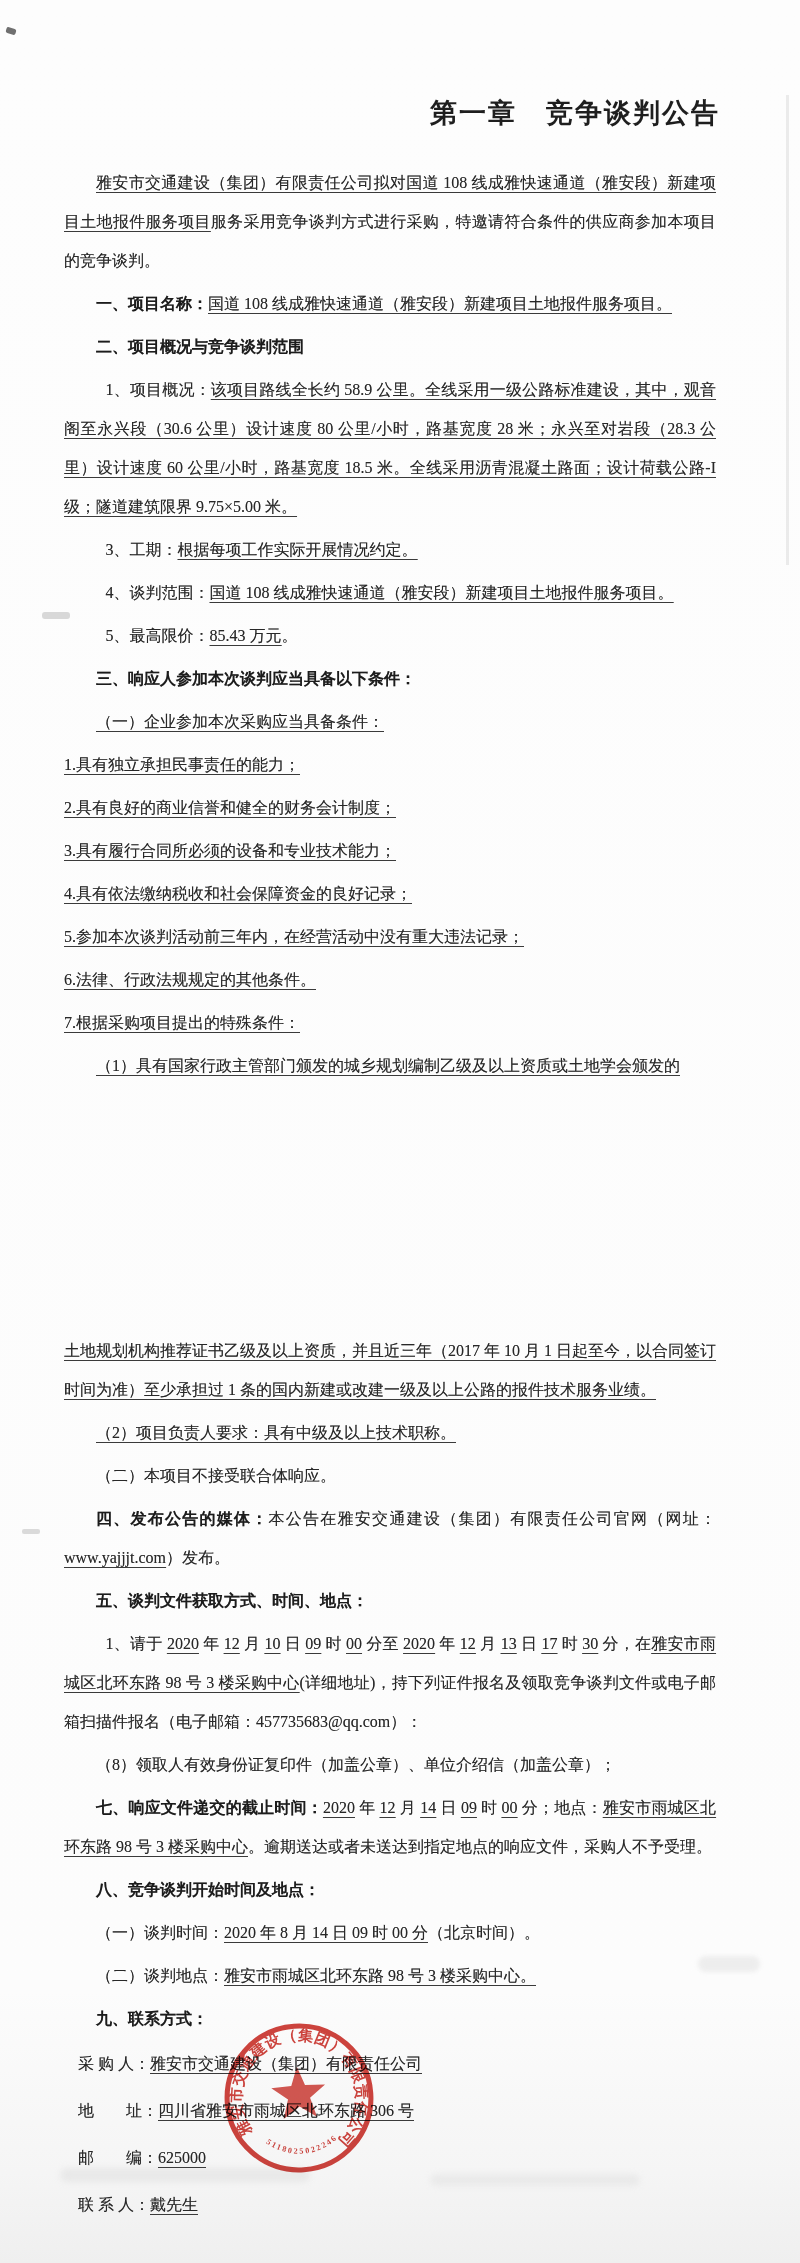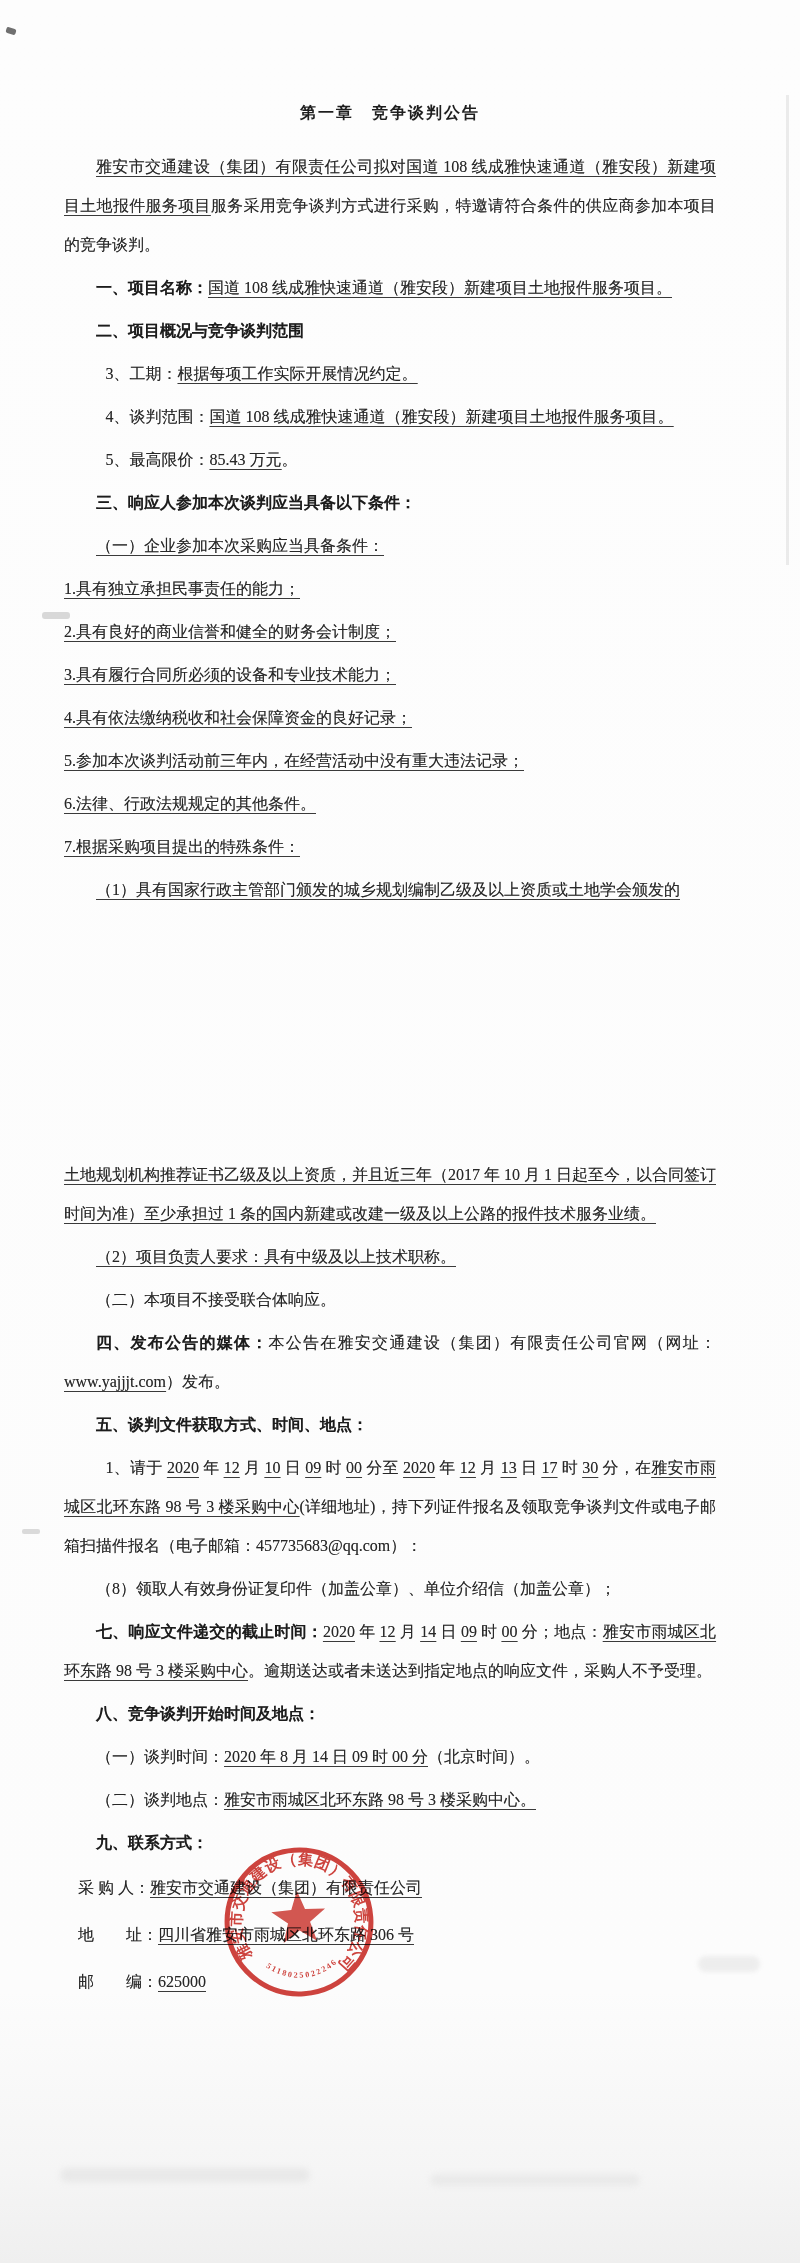--- a/index.html
+++ b/index.html
@@ -9,22 +9,22 @@
     margin:0 auto;
     overflow:hidden;
     background:linear-gradient(180deg,#fdfdfd 0%,#fcfcfc 88%,#f5f5f5 96%,#efefef 100%);
     font-family:"Liberation Serif","DejaVu Serif",serif;
     color:#2b2b2b;
   }
   .content{
     padding:95px 80px 0 60px;
   }
   .doc-title{
-    font-size:16px;font-weight:bold;text-align:center;
-    letter-spacing:2px;line-height:36px;margin:0 0 16px 0;color:#1e1e1e;
+    font-size:27px;font-weight:bold;text-align:right;
+    letter-spacing:2px;line-height:36px;margin:0 0 32px 0;color:#1e1e1e;
   }
   p.ln{
     margin:4px;font-size:16px;line-height:39px;
     text-align:justify;color:#282828;
     text-shadow:0 0 0.5px rgba(70,70,70,.55);
   }
   .indent-0{text-indent:0;}
   .indent-2{text-indent:2em;}
   .indent-25{text-indent:2.6em;}
   .u{
@@ -70,20 +70,21 @@
   <div class="artifact a6"></div>
   <div class="artifact a7"></div>
 
   <div class="content">
     <h1 class="doc-title">第一章　竞争谈判公告</h1>
 
     <div>
         <p class="ln indent-2"><span class="u">雅安市交通建设（集团）有限责任公司拟对国道 108 线成雅快速通道（雅安段）新建项目土地报件服务项目</span><span>服务采用竞争谈判方式进行采购，特邀请符合条件的供应商参加本项目的竞争谈判。</span></p>
         <p class="ln indent-2"><span class="b">一、项目名称：</span><span class="u">国道 108 线成雅快速通道（雅安段）新建项目土地报件服务项目。</span></p>
         <p class="ln indent-2"><span class="b">二、项目概况与竞争谈判范围</span></p>
+        <p class="ln indent-25"><span>1、项目概况：</span><span class="u">该项目路线全长约 58.9 公里。全线采用一级公路标准建设，其中，观音阁至永兴段（30.6 公里）设计速度 80 公里/小时，路基宽度 28 米；永兴至对岩段（28.3 公里）设计速度 60 公里/小时，路基宽度 18.5 米。全线采用沥青混凝土路面；设计荷载公路-I 级；隧道建筑限界 9.75×5.00 米。</span></p>
         <p class="ln indent-25"><span>3、工期：</span><span class="u">根据每项工作实际开展情况约定。</span></p>
         <p class="ln indent-25"><span>4、谈判范围：</span><span class="u">国道 108 线成雅快速通道（雅安段）新建项目土地报件服务项目。</span></p>
         <p class="ln indent-25"><span>5、最高限价：</span><span class="u">85.43 万元</span><span>。</span></p>
         <p class="ln indent-2"><span class="b">三、响应人参加本次谈判应当具备以下条件：</span></p>
         <p class="ln indent-2"><span class="u">（一）企业参加本次采购应当具备条件：</span></p>
         <p class="ln indent-0"><span class="u">1.具有独立承担民事责任的能力；</span></p>
         <p class="ln indent-0"><span class="u">2.具有良好的商业信誉和健全的财务会计制度；</span></p>
         <p class="ln indent-0"><span class="u">3.具有履行合同所必须的设备和专业技术能力；</span></p>
         <p class="ln indent-0"><span class="u">4.具有依法缴纳税收和社会保障资金的良好记录；</span></p>
         <p class="ln indent-0"><span class="u">5.参加本次谈判活动前三年内，在经营活动中没有重大违法记录；</span></p>
@@ -102,20 +103,21 @@
         <p class="ln indent-2"><span class="b">八、竞争谈判开始时间及地点：</span></p>
         <p class="ln indent-2"><span>（一）谈判时间：</span><span class="u">2020 年 8 月 14 日 09 时 00 分</span><span>（北京时间）。</span></p>
         <p class="ln indent-2"><span>（二）谈判地点：</span><span class="u">雅安市雨城区北环东路 98 号 3 楼采购中心。</span></p>
         <p class="ln indent-2"><span class="b">九、联系方式：</span></p>
       </div>
 
     <div class="contacts">
       <p class="ln indent-0"><span class="contact-label">采 购 人：</span><span class="u">雅安市交通建设（集团）有限责任公司</span></p>
         <p class="ln indent-0"><span class="contact-label">地　　址：</span><span class="u">四川省雅安市雨城区北环东路 306 号</span></p>
         <p class="ln indent-0"><span class="contact-label">邮　　编：</span><span class="u">625000</span></p>
+        <p class="ln indent-0"><span class="contact-label">联 系 人：</span><span class="u">戴先生</span></p>
         <div class="stamp">
         <svg viewBox="0 0 160 160" width="162" height="162">
           <defs>
             <path id="arcT" d="M 80,80 m -57,0 a 57,57 0 1 1 114,0 a 57,57 0 1 1 -114,0"></path>
             <path id="arcB" d="M 28,98 A 55,55 0 0 0 132,98"></path>
           </defs>
           <circle class="ring" cx="80" cy="80" r="71" style="stroke: rgb(200, 35, 28);"></circle>
           <polygon class="star" points="80,49 86.8,67.7 106.6,68.4 90.9,80.6 96.5,99.7 80,88.5 63.5,99.7 69.1,80.6 53.4,68.4 73.2,67.7" style="fill: rgb(200, 35, 28);"></polygon>
           <g transform="rotate(-32 80 80)">
             <text class="seal-text" style="fill: rgb(200, 35, 28);">

